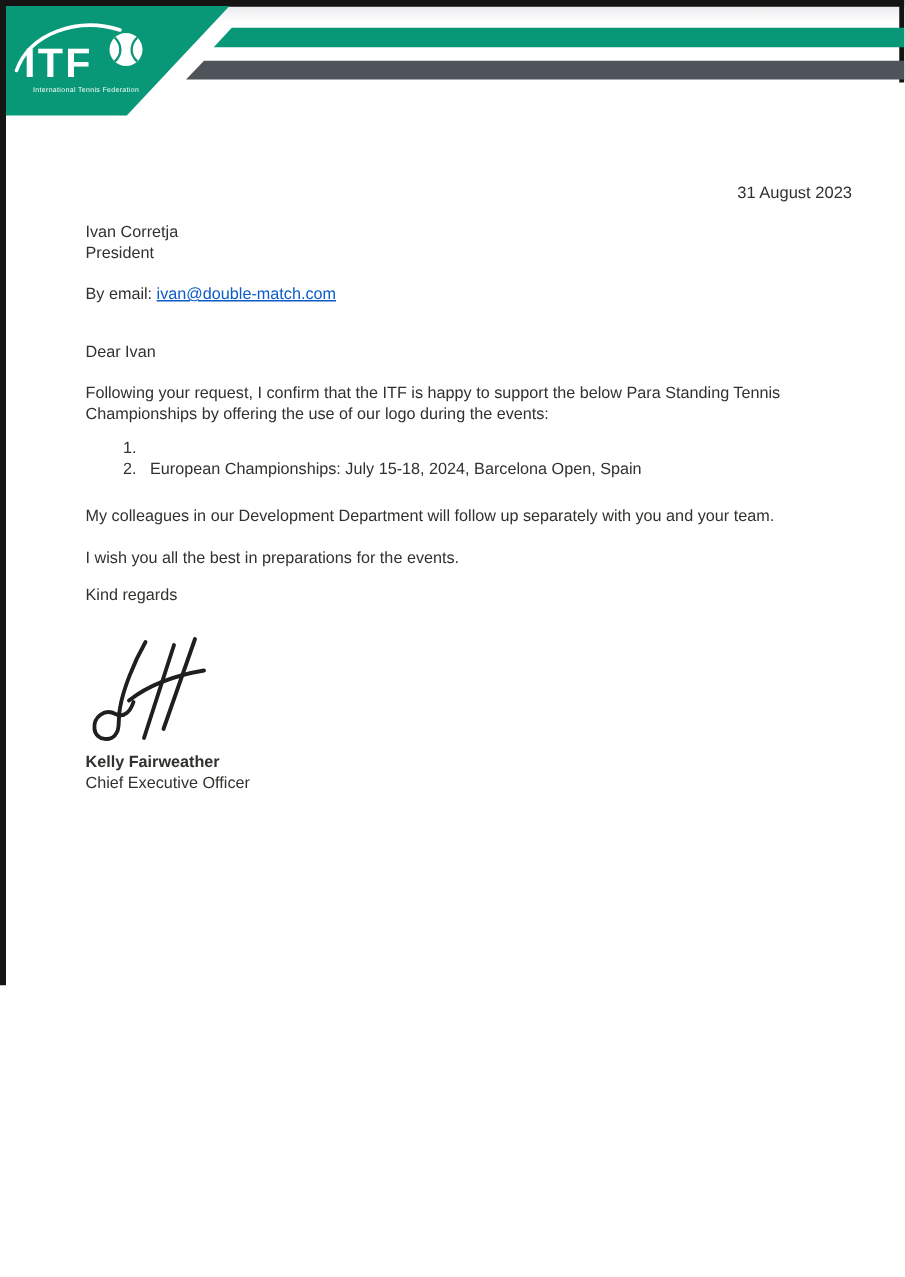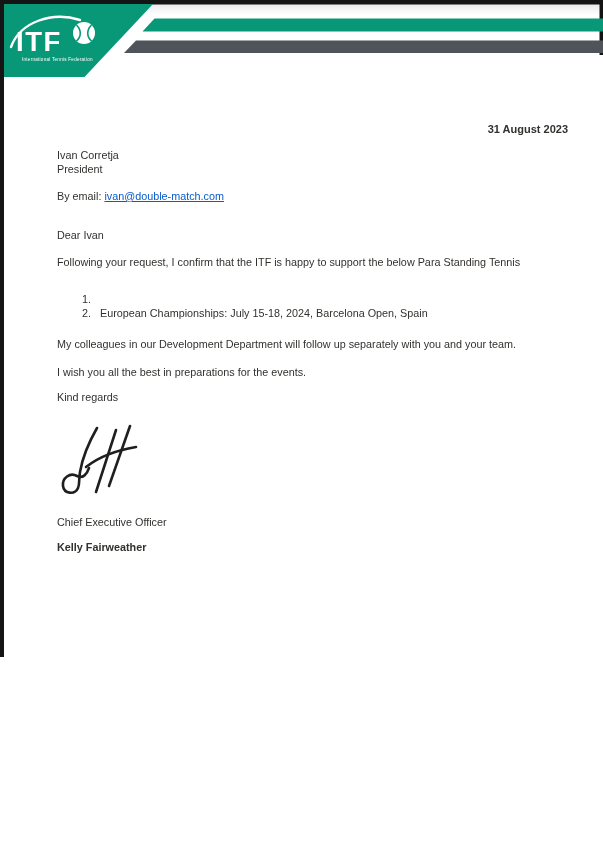--- a/index.html
+++ b/index.html
@@ -10,22 +10,22 @@
   .abs{position:absolute;}
   
   .border-left{left:0;top:0;width:4px;height:832px;background:#151515;}
   .border-right{right:0;top:0;width:2px;height:851px;background:#cdd0d2;}
   
   .header-svg{left:0;top:0;}
   .scan-shade{left:4px;top:4px;width:599px;height:13px;
     background:linear-gradient(180deg,#e9eaec 0%,#ffffff 85%);}
   
   .txt{font-size:10.8px;line-height:13.6px;white-space:nowrap;}
-  .bold{font-weight:bold;margin-top:39px;}
-  .date{right:67px;top:123px;font-weight:bold;font-size:11px;}
+  .bold{font-weight:bold;}
+  .date{right:67px;top:123px;font-weight:normal;font-size:11px;}
   .block{left:57px;}
   .link{color:#0b5bcb;text-decoration:underline;cursor:pointer;}
   .list-num{left:82px;width:14px;}
   .list-txt{left:100px;}
   
   .sig{left:55px;top:418px;}
   
   .stripe{position:absolute;}
   .green{background:#089877;}
   .slate{background:#4e545a;}
@@ -69,20 +69,21 @@
 
   <div class="abs txt block" style="top:149px">Ivan Corretja</div>
   <div class="abs txt block" style="top:162.6px">President</div>
   <div class="abs txt block" style="top:189.8px">
     <span>By email: </span><a class="link">ivan@double-match.com</a>
   </div>
 
   <div class="abs txt block" style="top:229px">Dear Ivan</div>
 
   <div class="abs txt block" style="top:256px">Following your request, I confirm that the ITF is happy to support the below Para Standing Tennis</div>
+  <div class="abs txt block" style="top:270px">Championships by offering the use of our logo during the events:</div>
 
   <div class="abs txt list-num" style="top:293px">1.</div>
   <div class="abs txt list-num" style="top:307px">2.</div>
   <div class="abs txt list-txt" style="top:307px">European Championships: July 15-18, 2024, Barcelona Open, Spain</div>
 
   <div class="abs txt block" style="top:338px">My colleagues in our Development Department will follow up separately with you and your team.</div>
   <div class="abs txt block" style="top:366px">I wish you all the best in preparations for the events.</div>
   <div class="abs txt block" style="top:391px">Kind regards</div>
 
   <svg class="abs sig" width="110" height="95" viewBox="0 0 110 95">

